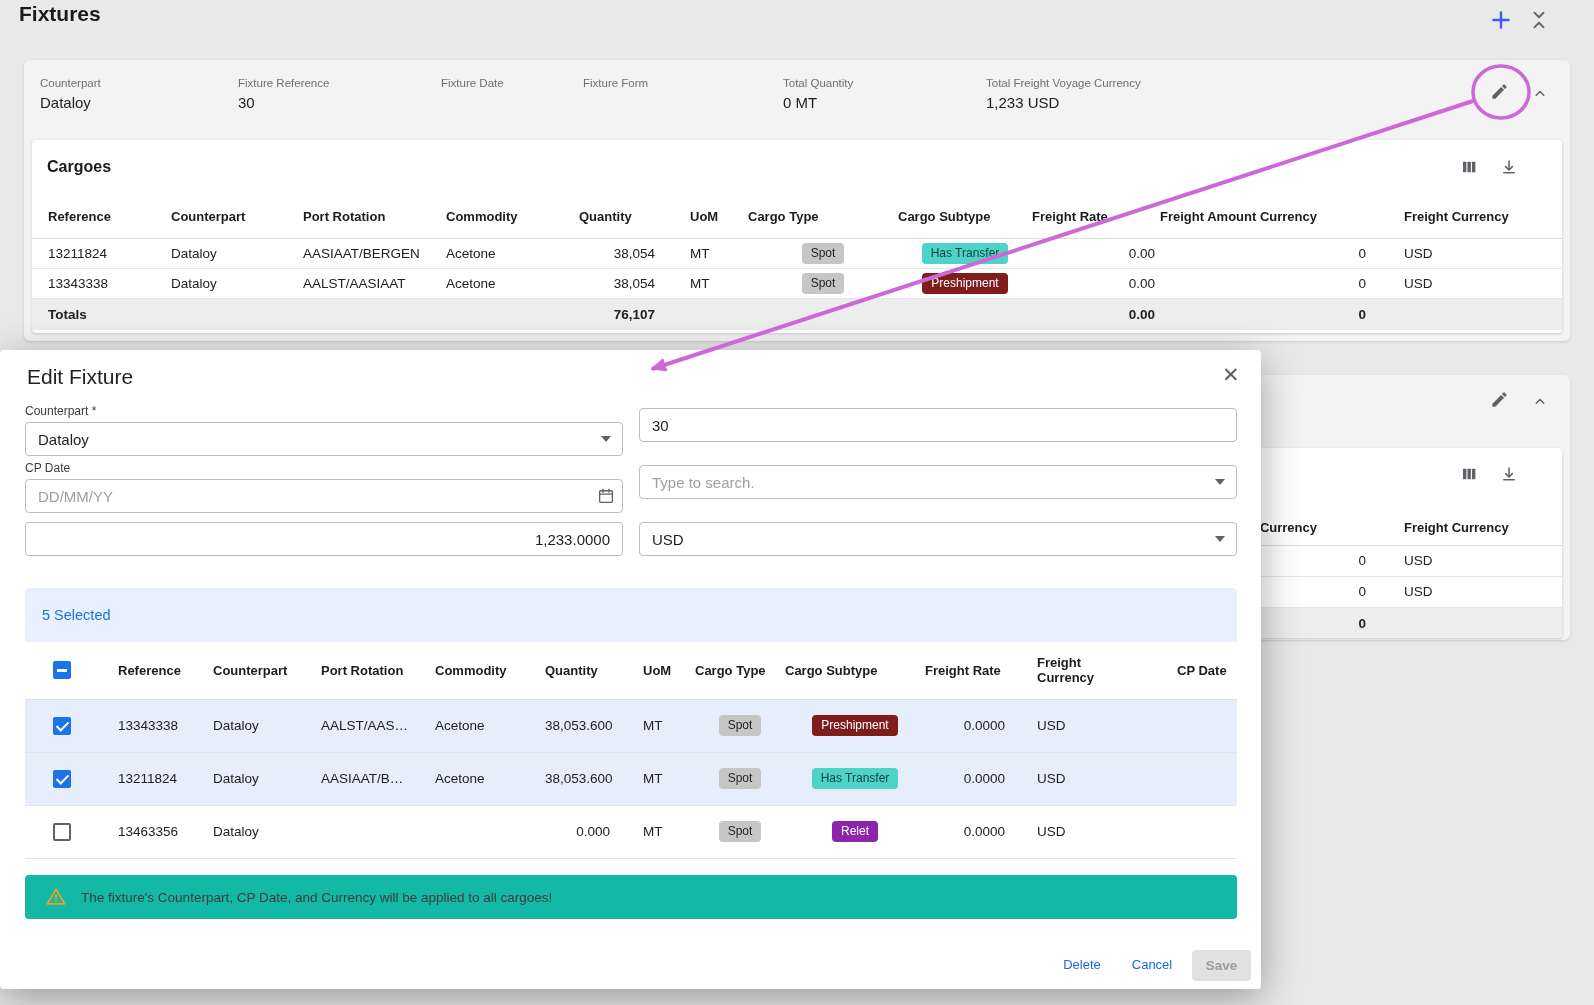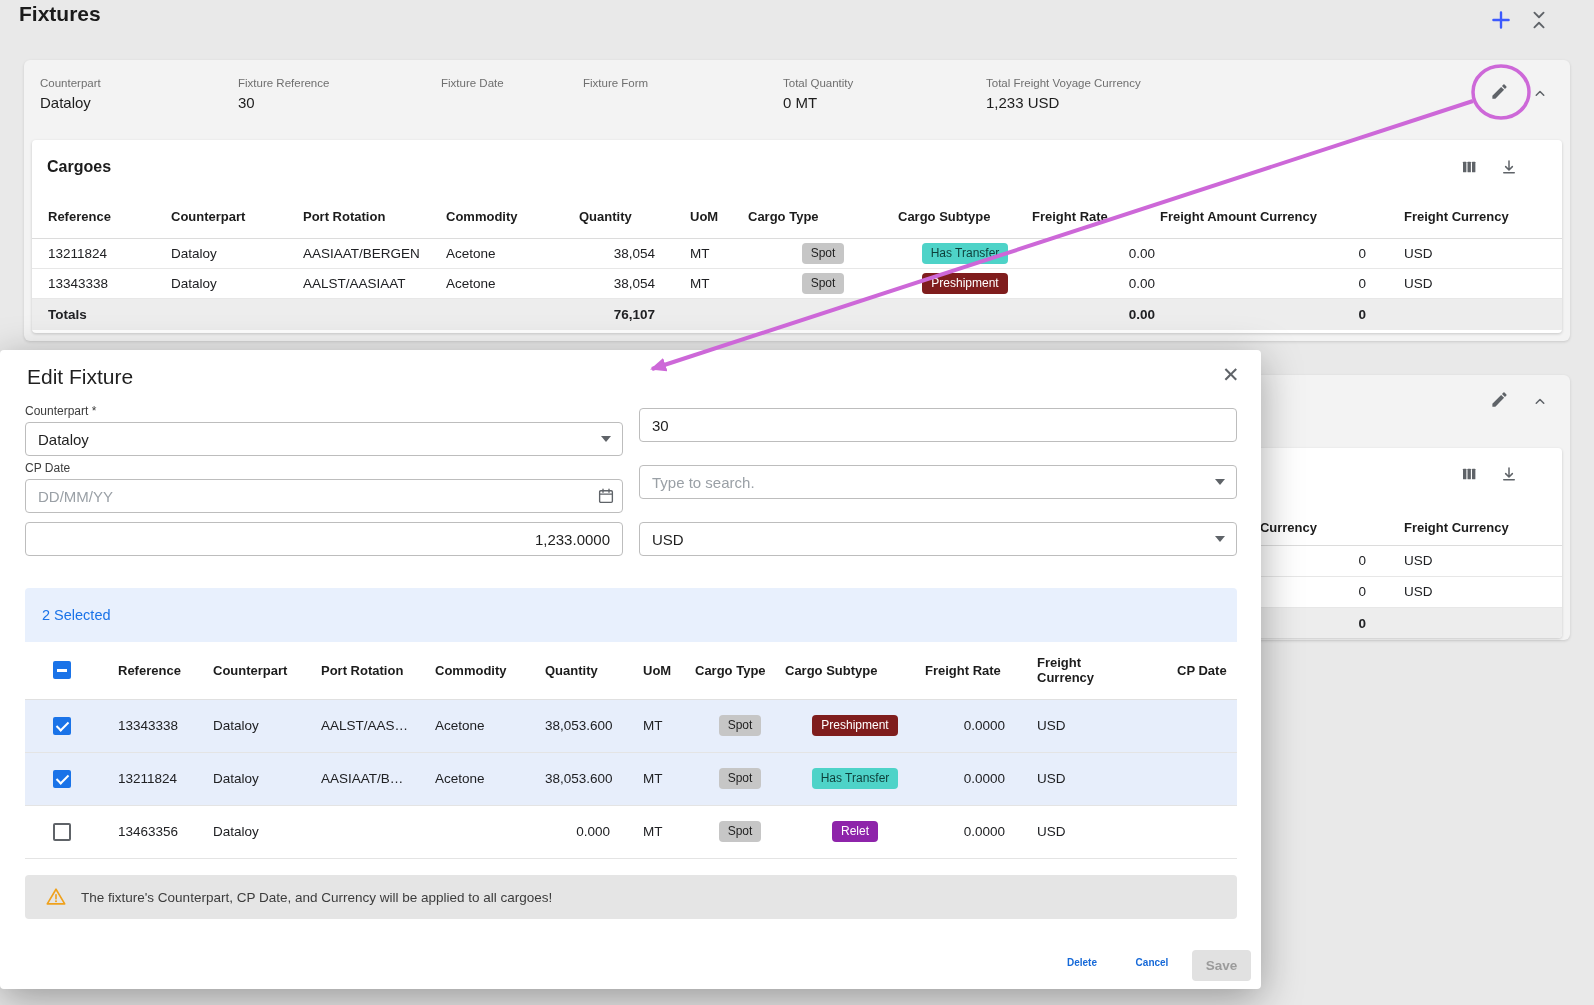--- a/index.html
+++ b/index.html
@@ -85,26 +85,26 @@
   .mtable-wrap { position:absolute; left:25px; top:292px; width:1212px; }
   .mtable { width:1212px; border-collapse:collapse; table-layout:fixed; }
   .mtable th { font-size:13px; font-weight:700; text-align:left; height:57px; border-bottom:1px solid #e0e0e0; color:#1c1c1c; }
   .mtable td { font-size:13.5px; height:53px; border-bottom:1px solid #e4e4e4; color:#202124; overflow:hidden; white-space:nowrap; }
   .mtable tr.sel td { background:#e7eefb; }
   .cbc { padding-left:28px; }
   .uomm { padding-left:28px; }
   .fcm { padding-left:27px; }
   .cpdd { padding-left:47px; }
 
-  .warn { position:absolute; left:25px; top:525px; width:1212px; height:44px; background:#e5e5e5; border-radius:4px;
+  .warn { position:absolute; left:25px; top:525px; width:1212px; height:44px; background:#14b8a6; border-radius:4px;
           display:flex; align-items:center; }
   .warn svg { margin-left:20px; }
   .warn span { margin-left:14px; font-size:13.5px; color:#3c3c3c; }
 
-  .txtbtn { position:absolute; top:607px; font-size:10px; font-weight:700; color:#1669d8; cursor:pointer; text-align:center; width:60px; background:none; border:none; font-family:"Liberation Sans", sans-serif; }
+  .txtbtn { position:absolute; top:607px; font-size:13px; font-weight:400; color:#1669d8; cursor:pointer; text-align:center; width:60px; background:none; border:none; font-family:"Liberation Sans", sans-serif; }
   .btn-save { position:absolute; left:1192px; top:600px; width:59px; height:31px; background:#e1e1e1; color:#9b9b9b;
               border:none; border-radius:4px; font-size:13.5px; font-weight:600; font-family:"Liberation Sans", sans-serif; }
 
   
   .annotation { position:absolute; left:0; top:0; width:1594px; height:1005px; z-index:30; pointer-events:none; }
 </style>
 </head>
 <body>
 
 <div class="page-title">Fixtures</div>
@@ -395,21 +395,21 @@
   </div>
 
   <div class="field" style="left:639px; top:168px; width:598px;">
     <div class="control">
       <input class="inp" value="USD" style="">
       <span class="dd-arrow"></span>
     </div>
   </div>
 
   <div class="sel-bar">
-    <span>2 Selected</span>
+    <span>5 Selected</span>
   </div>
 
   <div class="mtable-wrap">
     <table class="mtable">
       <colgroup>
           <col style="width:93px">
           <col style="width:95px">
           <col style="width:108px">
           <col style="width:114px">
           <col style="width:110px">

